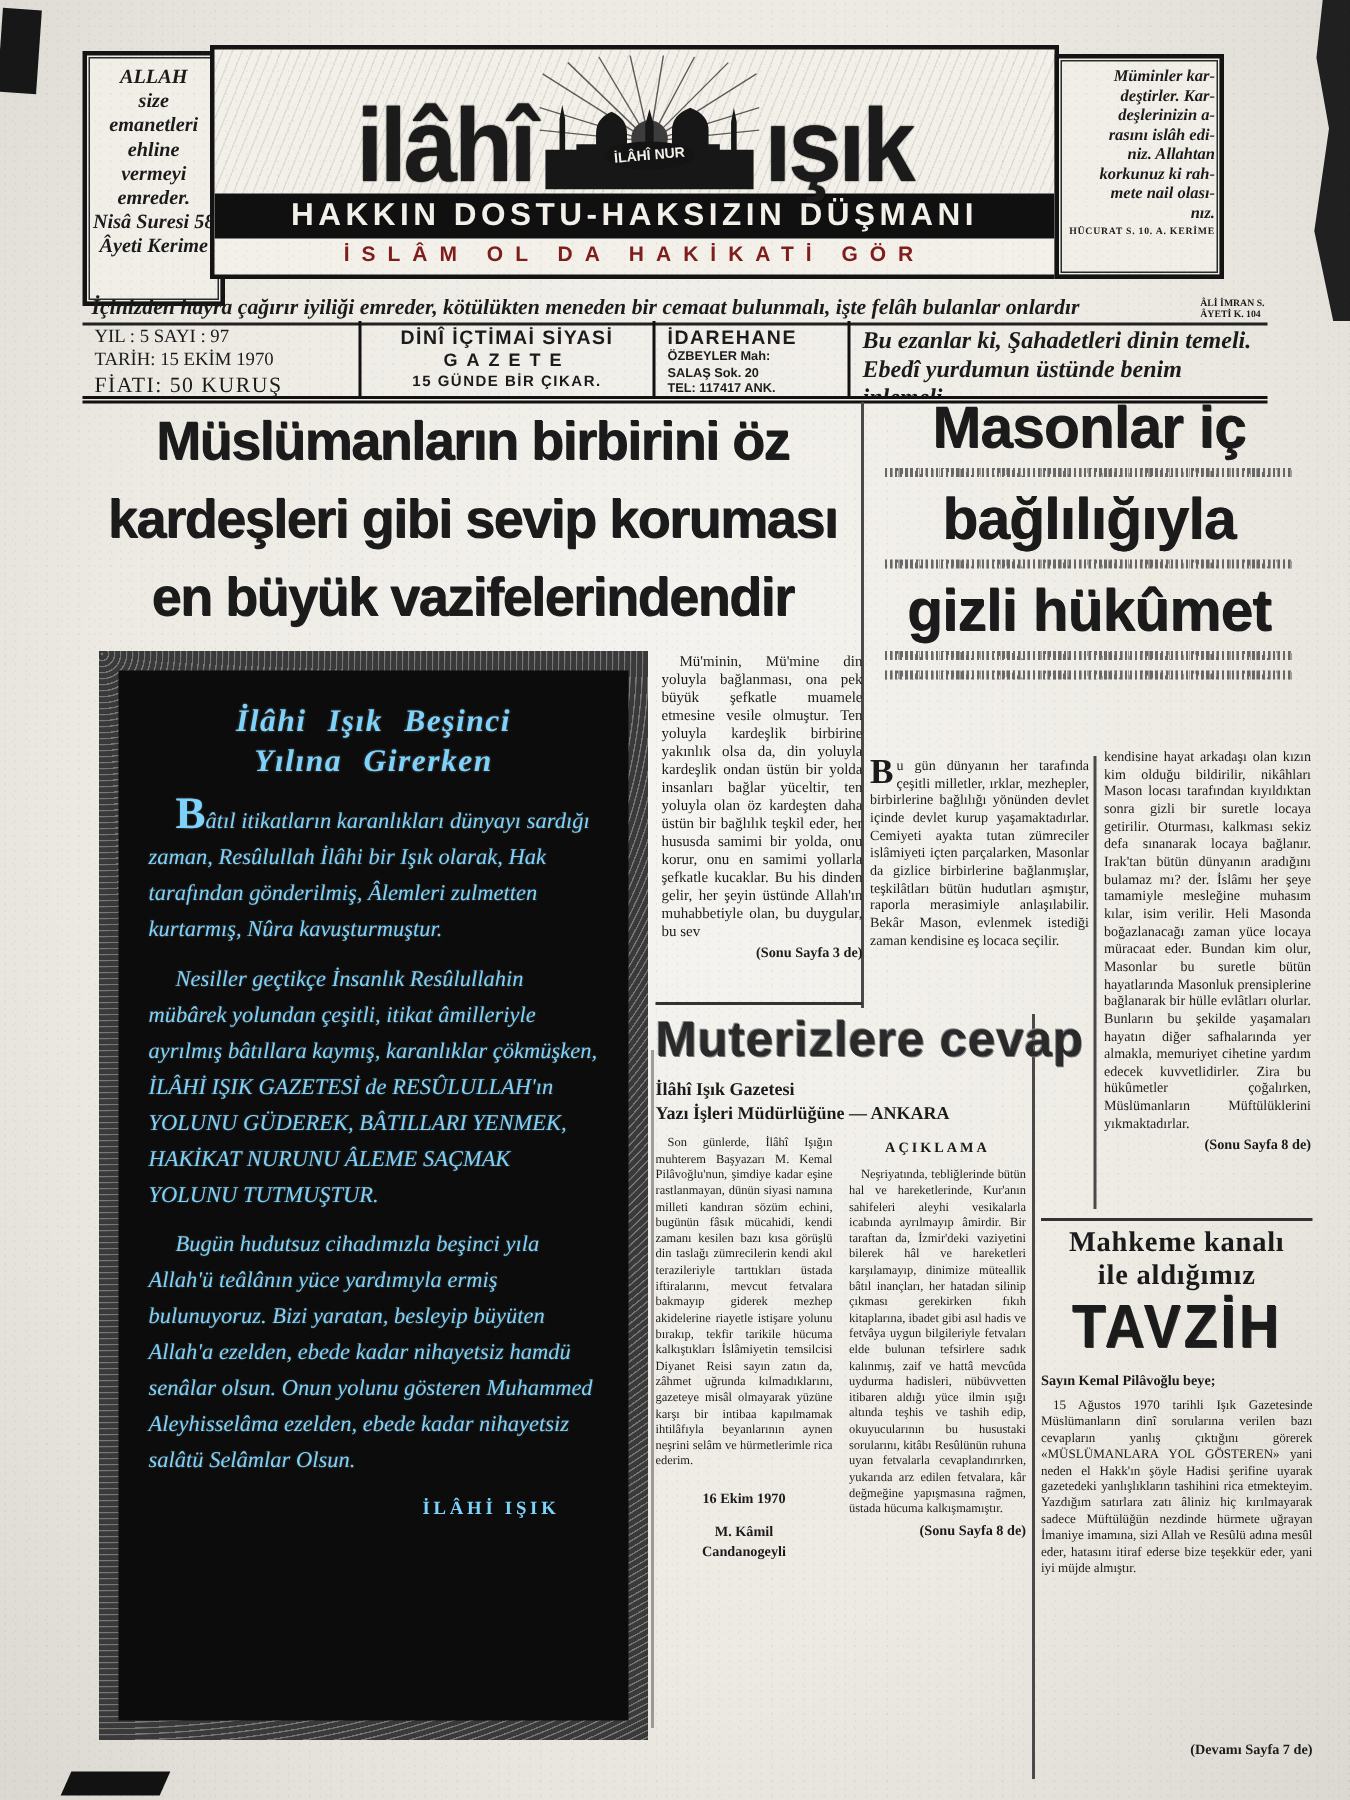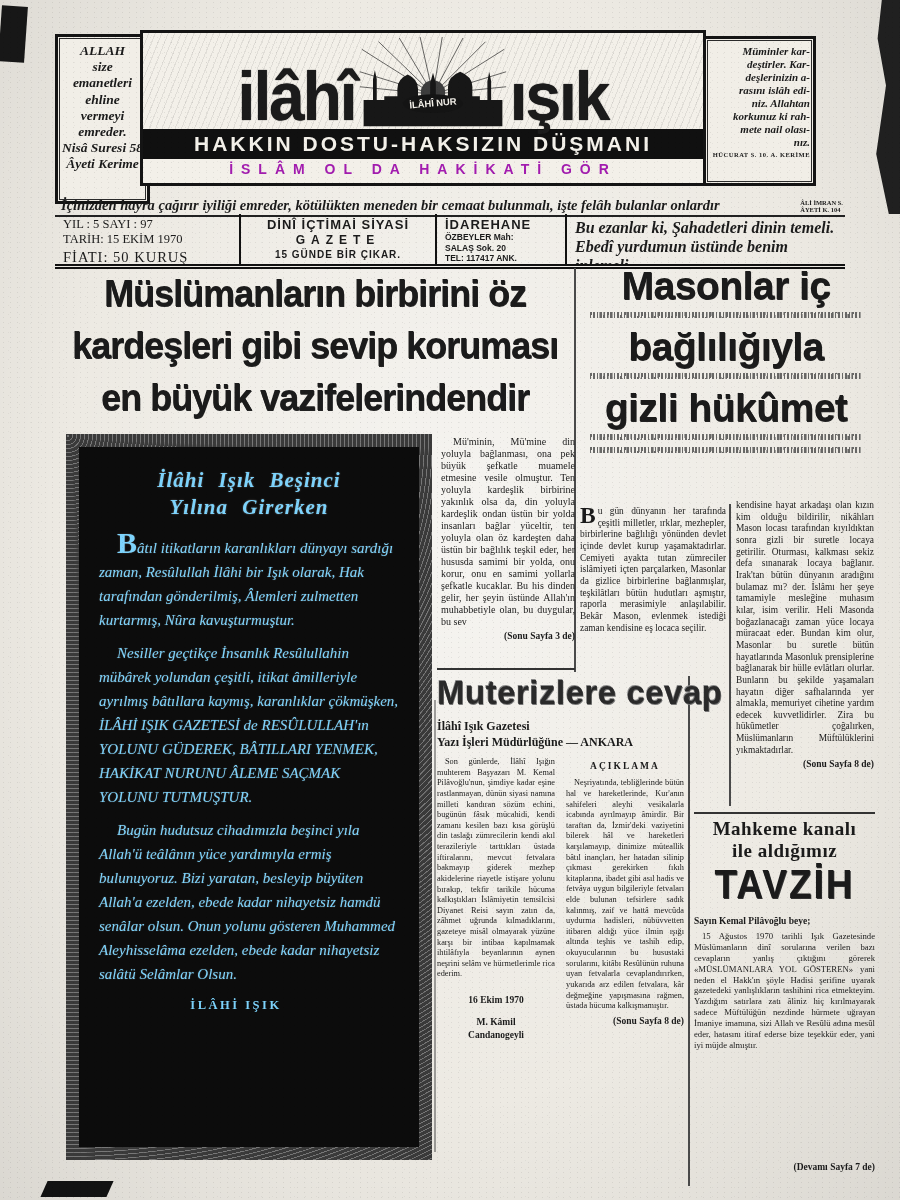--- a/index.html
+++ b/index.html
@@ -24,21 +24,21 @@
   .vbox .ref{font-style:normal;font-size:6.5px;line-height:1.15;font-weight:bold;letter-spacing:.5px;margin-top:2px;}
   
   .mast{left:140px;top:30px;width:560px;height:150px;border:3px solid #141414;background:#f3f0e9;overflow:hidden;}
   .mast-title{height:96px;display:flex;align-items:flex-end;justify-content:center;gap:2px;
     background:repeating-linear-gradient(112deg, transparent 0 5px, rgba(0,0,0,.08) 5px 6px);}
   .mast-word{font-family:"Liberation Sans","DejaVu Sans",sans-serif;font-weight:900;font-size:64px;line-height:.92;
     letter-spacing:-2px;transform:scaleY(1.08);transform-origin:bottom;text-shadow:0 0 1px #000;}
   .mast-band{height:30px;background:#101010;color:#f3f0e9;display:flex;align-items:center;justify-content:center;
     font-family:"Liberation Sans",sans-serif;font-weight:800;font-size:21px;letter-spacing:3px;white-space:nowrap;}
   .mast-sub{height:20px;display:flex;align-items:center;justify-content:center;
-    font-family:"Liberation Sans",sans-serif;font-weight:700;font-size:14px;letter-spacing:8px;color:#a21caf;white-space:nowrap;}
+    font-family:"Liberation Sans",sans-serif;font-weight:700;font-size:14px;letter-spacing:8px;color:#7f1d1d;white-space:nowrap;}
   
   .vstrip{left:55px;top:186px;width:790px;height:28px;display:flex;align-items:flex-end;
     border-bottom:2px solid #222;padding-bottom:1px;}
   .vstrip .line{font-style:italic;font-weight:bold;font-size:14.5px;white-space:nowrap;padding-left:6px;}
   .vstrip .ref{margin-left:auto;font-size:6.5px;font-weight:bold;line-height:1.1;text-align:left;padding:0 2px 1px 6px;}
   .inforow{left:55px;top:214px;width:790px;height:50px;display:flex;border-bottom:5px double #111;}
   .icell{border-right:2px solid #111;padding:3px 8px 2px;overflow:hidden;}
   .icell:last-child{border-right:none;}
   .ic1{width:168px;font-weight:normal;font-size:12.5px;line-height:1.22;}
   .ic1 .price{font-size:14.5px;letter-spacing:1px;margin-top:1px;}
@@ -61,21 +61,21 @@
   
   .mbox{left:66px;top:434px;width:366px;height:726px;background-color:#3a3a3a;
     background-image:repeating-radial-gradient(circle at 2px 2px, #777 0 .7px, transparent 1.1px 4px);}
   .mbox-in{position:absolute;left:13px;top:13px;right:13px;bottom:13px;background:#0c0c0c;
     color:#7dd3fc;padding:20px 20px 8px;overflow:hidden;}
   .mbox-title{text-align:center;font-style:italic;font-weight:bold;font-size:21px;line-height:1.3;
     letter-spacing:1px;word-spacing:8px;text-shadow:0 0 2px rgba(255,255,255,.35);}
   .mbox p{margin:9px 0 0;font-style:italic;font-size:15px;line-height:1.6;text-indent:18px;
     text-shadow:0 0 1.5px rgba(255,255,255,.3);}
   .mbox p.first::first-letter{font-size:200%;font-weight:bold;font-style:normal;line-height:.8;}
-  .mbox .sig{text-align:center;font-size:12.5px;letter-spacing:2.5px;margin-top:12px;padding-right:26px;font-weight:bold;}
+  .mbox .sig{text-align:right;font-size:12.5px;letter-spacing:2.5px;margin-top:12px;padding-right:26px;font-weight:bold;}
   .bodycol{text-align:justify;overflow:hidden;}
   .brother{left:441px;top:436px;width:134px;height:226px;font-size:10px;line-height:1.2;}
   .brother p{margin:0;text-indent:12px;}
   .more{font-weight:bold;text-align:right;font-size:9.5px;margin-top:3px;}
   .mason-c1{left:580px;top:506px;width:146px;height:184px;font-size:9.4px;line-height:1.24;}
   .mason-c1 p{margin:0;}
   .mason-c1 p::first-letter{font-size:250%;font-weight:bold;float:left;line-height:.85;padding-right:2px;}
   .mason-c2{left:736px;top:500px;width:138px;height:310px;font-size:9.4px;line-height:1.24;}
   .mason-c2 p{margin:0;}
   

